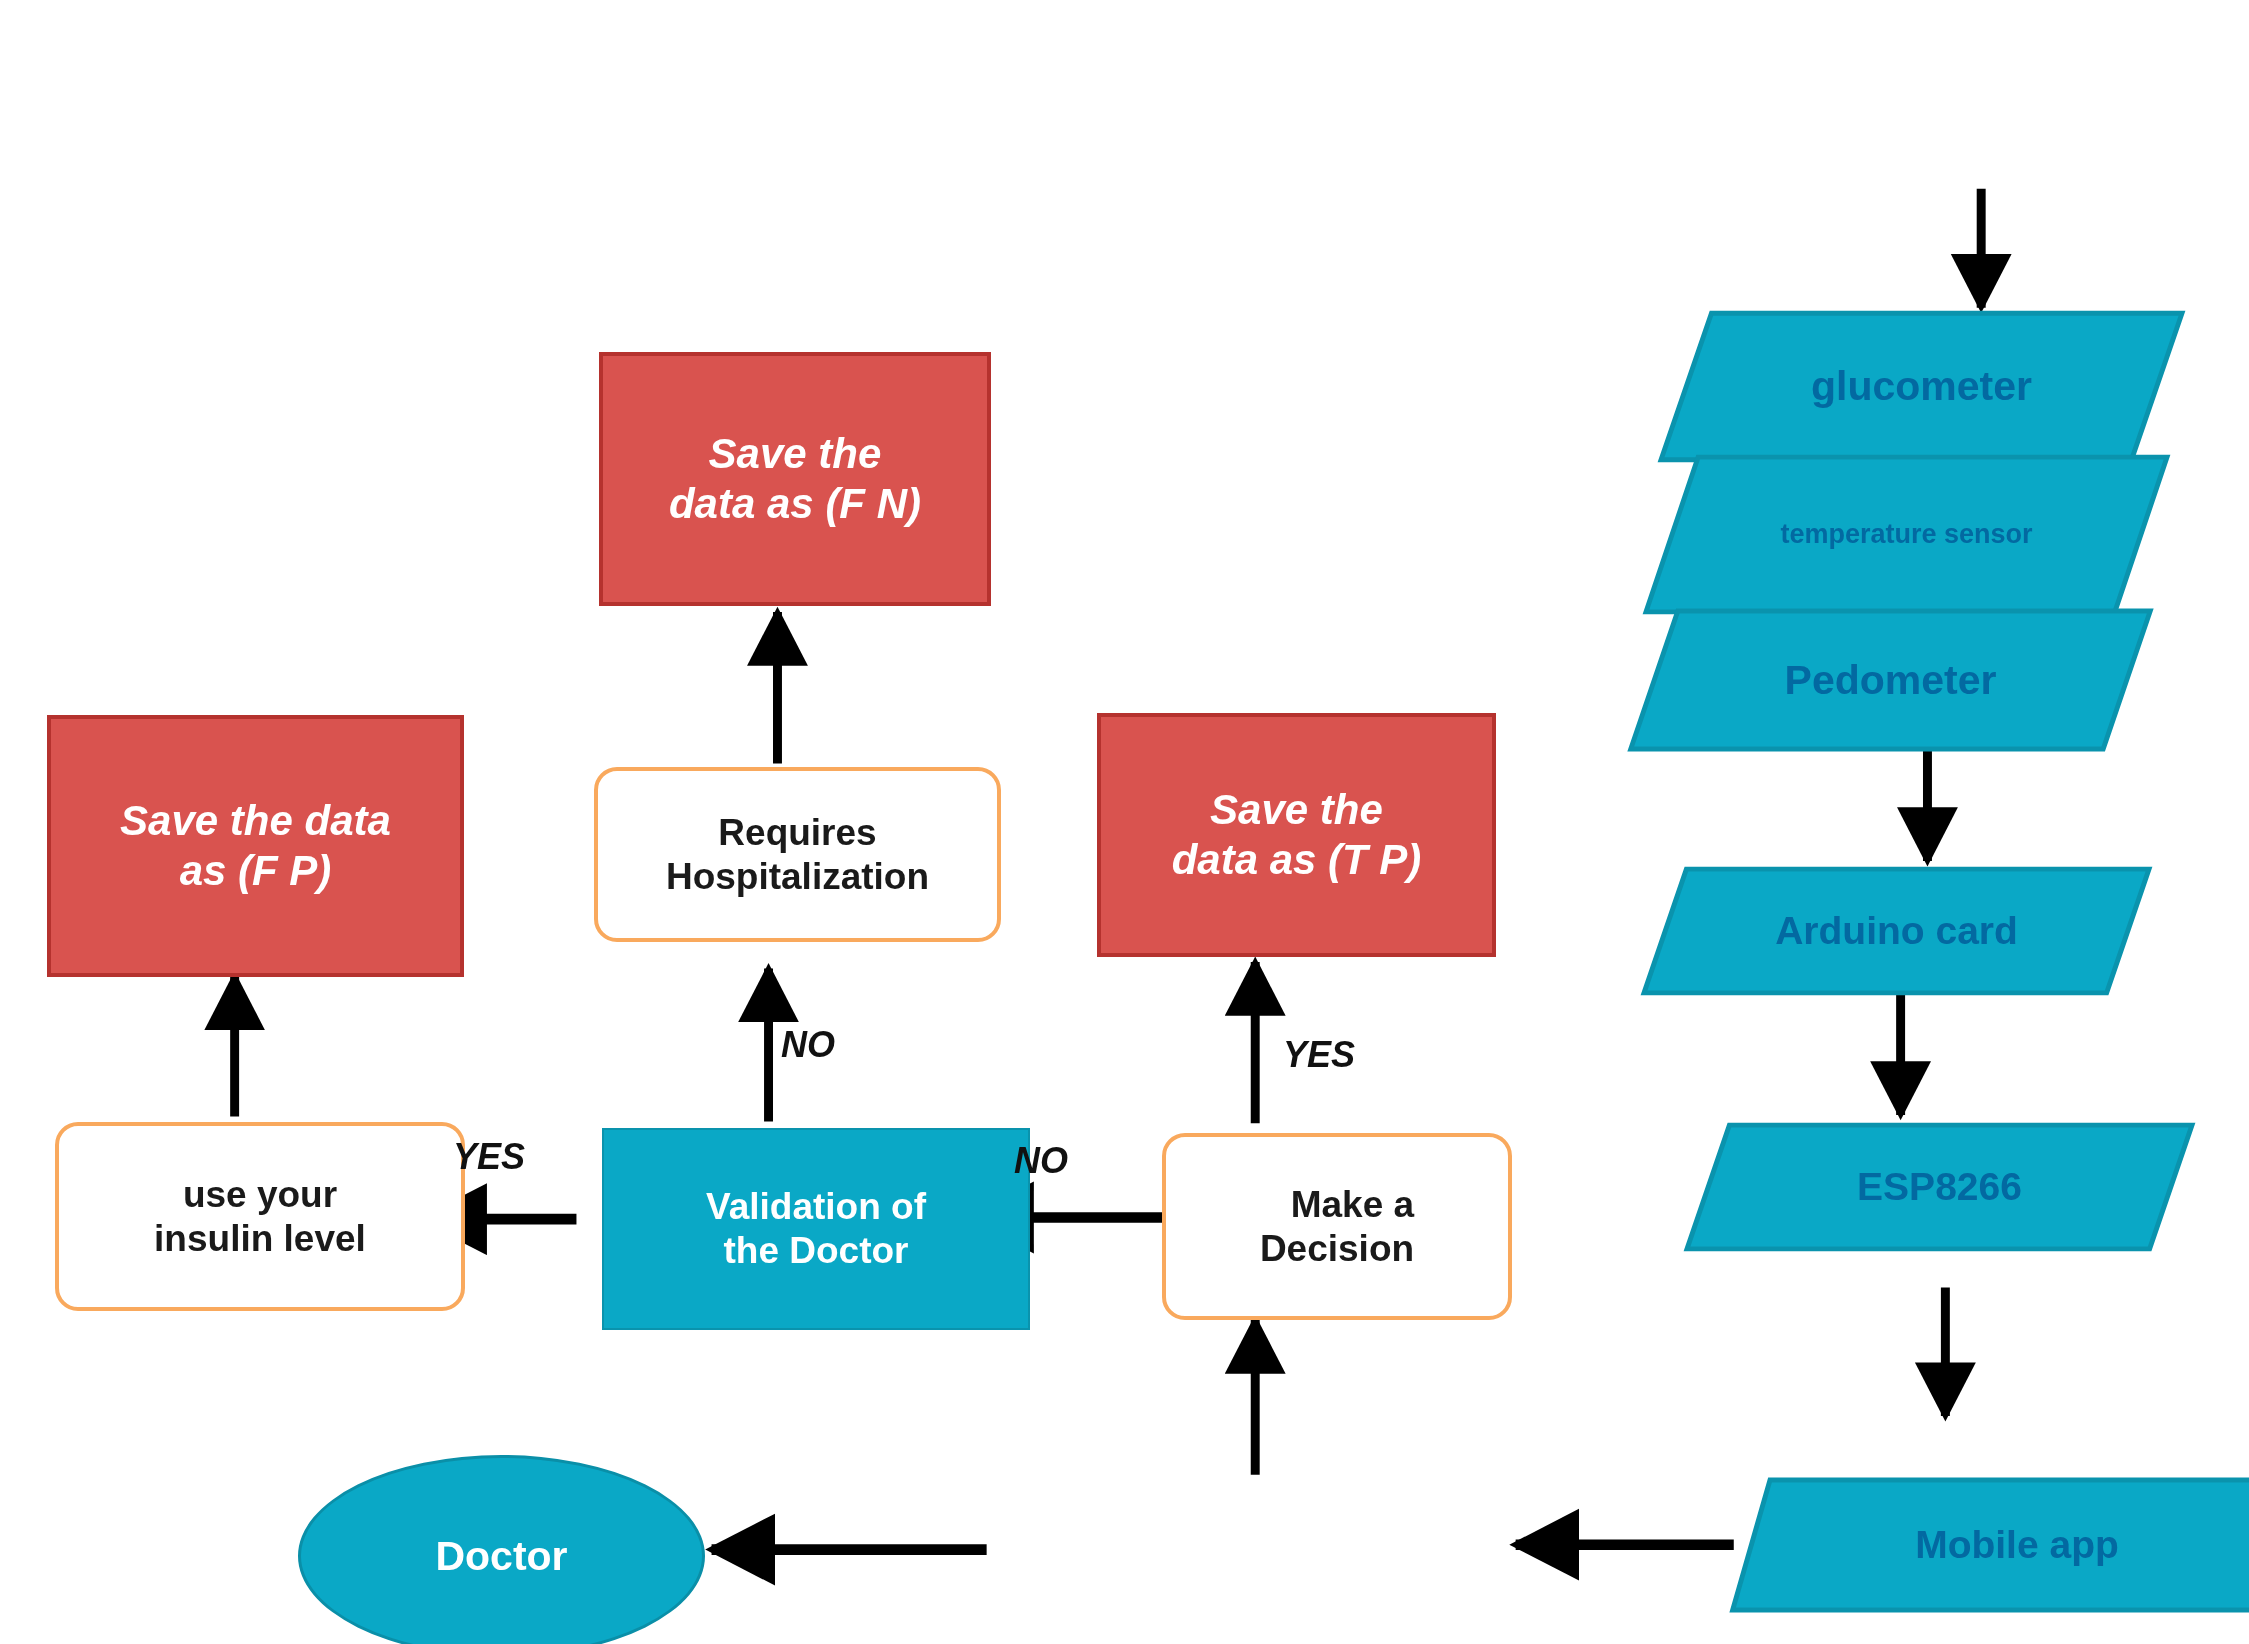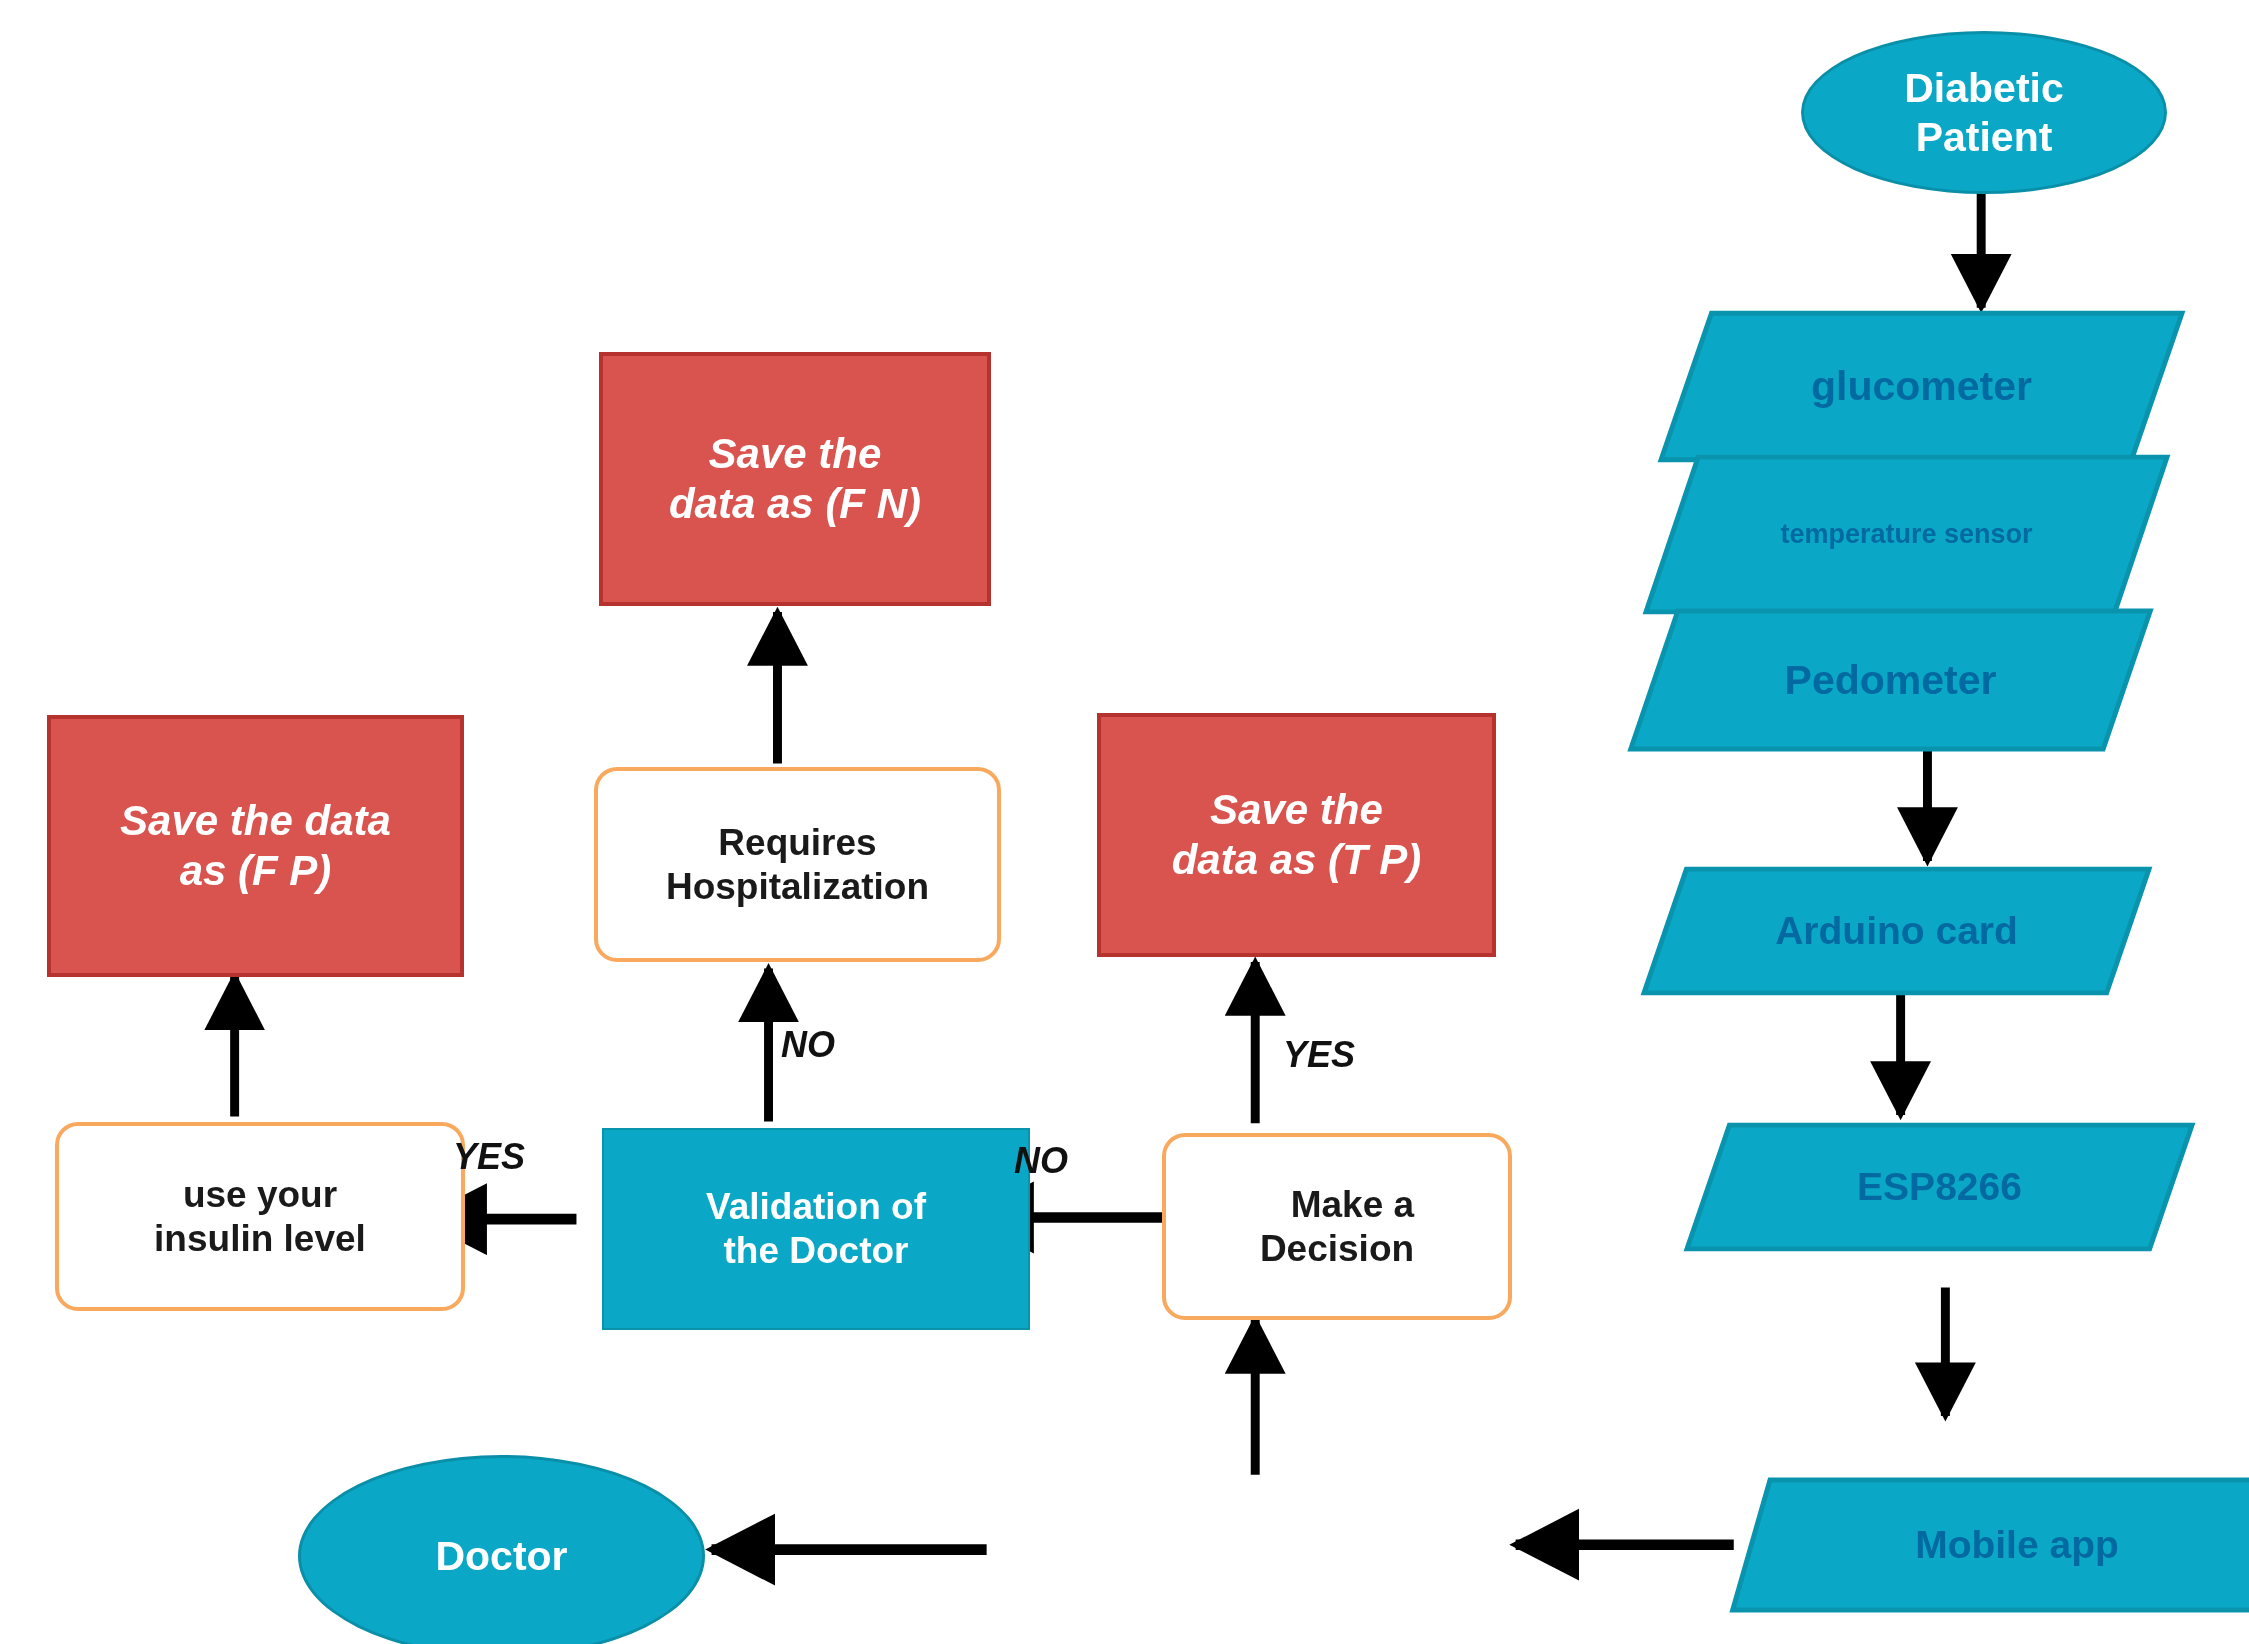--- a/index.html
+++ b/index.html
@@ -93,26 +93,20 @@
 
     <line x1="944" y1="1378" x2="944" y2="1190" stroke="#000" stroke-width="11" marker-end="url(#ah)"></line>
 
     <line x1="955" y1="938" x2="955" y2="752" stroke="#000" stroke-width="11" marker-end="url(#ah)"></line>
 
     <line x1="708" y1="1498" x2="520" y2="1498" stroke="#000" stroke-width="13" marker-end="url(#ah)"></line>
 
     <line x1="288" y1="1372" x2="288" y2="1200" stroke="#000" stroke-width="11" marker-end="url(#ah)"></line>
   </svg>
 
-  <div class="node teal-ellipse" style="left:1801px;top:31px;width:366px;height:163px;font-size:41px;">
-    <span>
-      <span>Diabetic</span>
-      <span>Patient</span>
-    </span>
-  </div>
 
   <div class="para" style="left:1661px;top:313px;width:521px;height:147px;">
     <svg width="521" height="147" viewBox="0 0 640 180">
       <polygon points="62,0 640,0 578,180 0,180" fill="#0AA8C6" stroke="#0A93AD" stroke-width="6"></polygon>
     </svg>
     <div class="plabel" style="font-size:41px;">
       <span>glucometer</span>
     </div>
   </div>
 
@@ -183,21 +177,21 @@
     </span>
   </div>
 
   <div class="node white-round" style="left:55px;top:1122px;width:410px;height:189px;font-size:37px;">
     <span>
       <span>use your</span>
       <span>insulin level</span>
     </span>
   </div>
 
-  <div class="node white-round" style="left:594px;top:767px;width:407px;height:195px;font-size:37px;">
+  <div class="node white-round" style="left:594px;top:767px;width:407px;height:175px;font-size:37px;">
     <span>
       <span>Requires</span>
       <span>Hospitalization</span>
     </span>
   </div>
 
   <div class="node red-rect" style="left:47px;top:715px;width:417px;height:262px;font-size:42px;">
     <span>
       <span>Save the data</span>
       <span>as (F P)</span>

